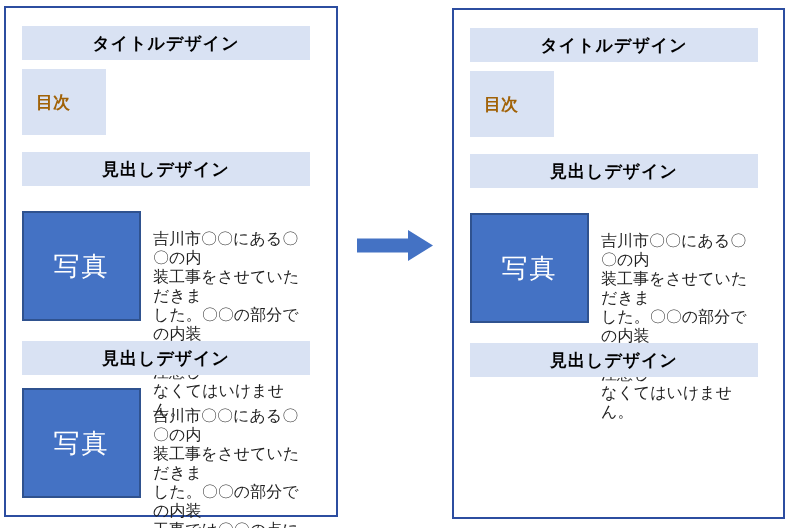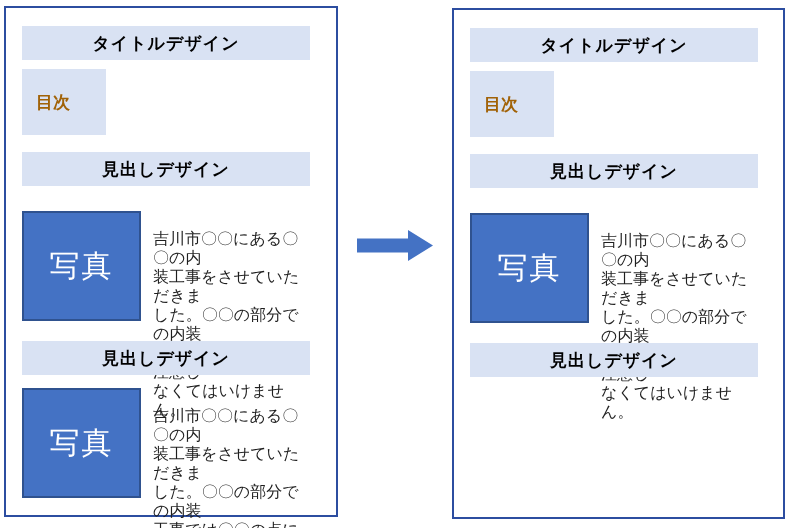--- a/index.html
+++ b/index.html
@@ -63,21 +63,21 @@
     left: 16px;
     width: 119px;
     height: 110px;
     background: #4472C4;
     border: 2px solid #2F528F;
     box-sizing: border-box;
     display: flex;
     align-items: center;
     justify-content: center;
     color: #ffffff;
-    font-size: 30px;
+    font-size: 26px;
     letter-spacing: 2px;
   }
   .photo-1 { top: 203px; }
   .photo-2 { top: 380px; }
 
   .body-text {
     position: absolute;
     font-size: 16px;
     line-height: 19px;
     color: #1f1f1f;

